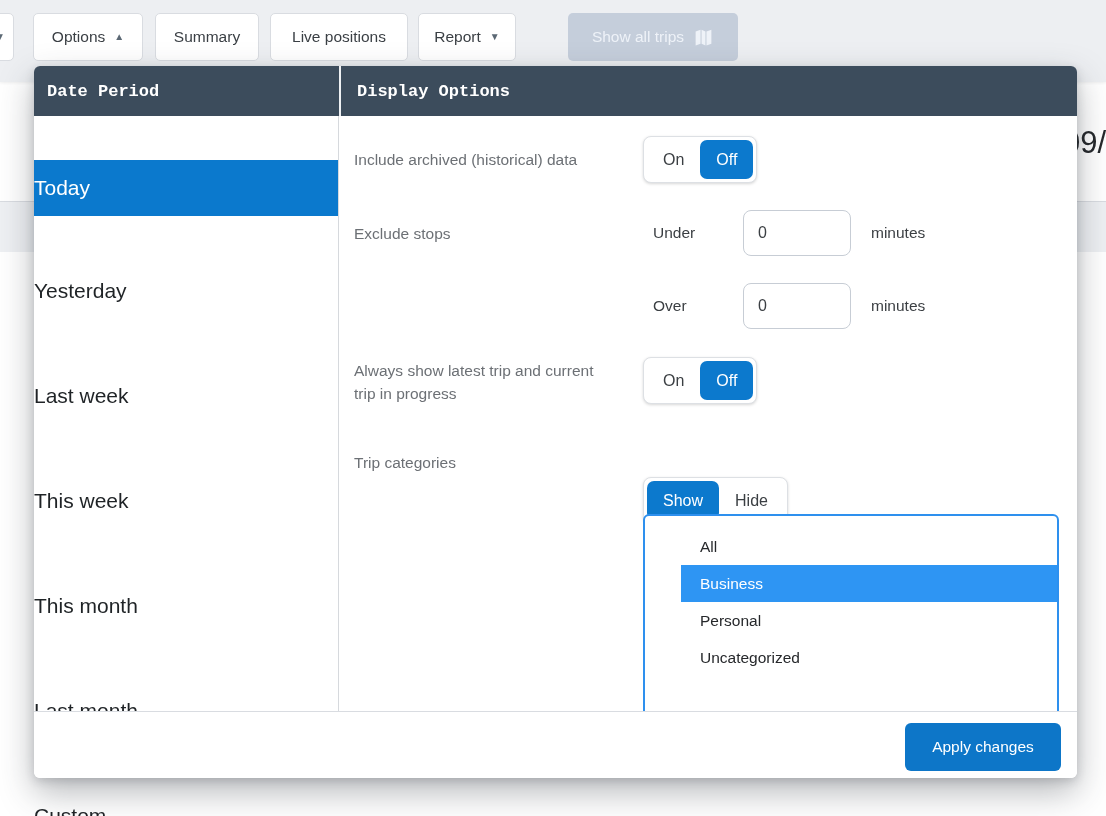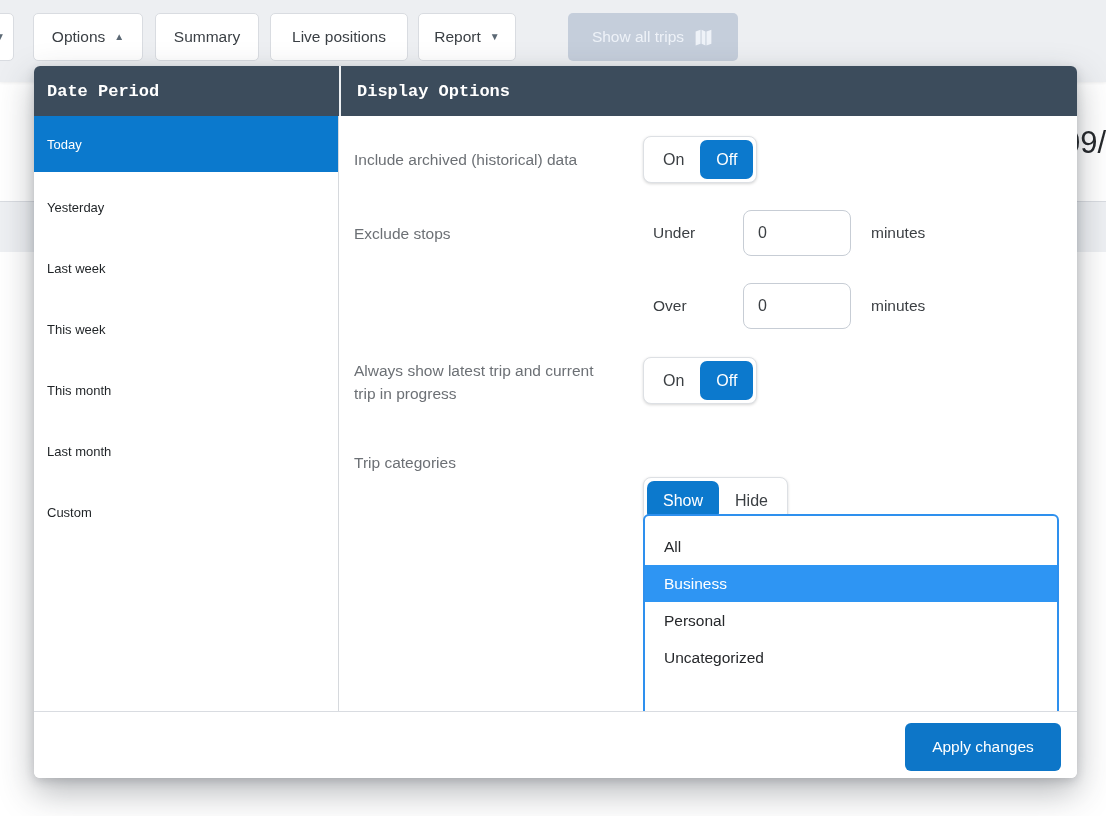--- a/index.html
+++ b/index.html
@@ -51,22 +51,22 @@
     display:flex; align-items:center;
   }
   .hdr.left  { width:305px; padding-left:13px; border-radius:6px 0 0 0; }
   .hdr-gap   { width:2px; background:#eef0f3; }
   .hdr.right { flex:1; padding-left:16px; border-radius:0 6px 0 0; }
 
   .panel-body { position:absolute; left:0; top:50px; right:0; bottom:67px; display:flex; }
   .date-col { width:305px; border-right:1px solid #d6d9dd; }
   .date-list { list-style:none; }
   .date-item {
-    height:61px; display:flex; align-items:center; padding-left:13px;
-    font-size:13px; color:#1f2326; cursor:pointer;
+    height:61px; display:flex; align-items:center; 
+    font-size:21px; color:#1f2326; cursor:pointer;margin-top:44px;
   }
   .date-item.selected {
     height:56px; margin-bottom:5px; background:#0b79cd; color:#ffffff;
   }
 
   .display-col { position:relative; flex:1; }
   .opt-label { position:absolute; left:15px; font-size:15.5px; color:#6c7075; line-height:23px; }
   .ctl-label { position:absolute; font-size:15.5px; color:#3b3f43; }
 
   .toggle {
@@ -83,21 +83,21 @@
   .num-input {
     position:absolute; width:108px; height:46px;
     border:1px solid #c7cdd5; border-radius:8px; background:#fff;
     padding-left:14px; font-size:16px; color:#3b3f43;
     font-family:"Liberation Sans","DejaVu Sans",sans-serif;
   }
 
   .cat-listbox {
     position:absolute; left:304px; top:398px; width:416px; height:212px;
     border:2px solid #2e90ee; border-radius:6px; background:#fff;
-    padding-top:12px; overflow:hidden;
+    padding-top:12px; overflow:hidden;padding-left:36px;
   }
   .cat-item {
     height:37px; display:flex; align-items:center; padding-left:19px;
     font-size:15.5px; color:#26282b; cursor:pointer;
   }
   .cat-item.selected { background:#2e95f3; color:#ffffff; }
 
   .panel-footer {
     position:absolute; left:0; right:0; bottom:0; height:67px;
     border-top:1px solid #d9dce1; border-radius:0 0 6px 6px; background:#fff;padding-left:26px;

